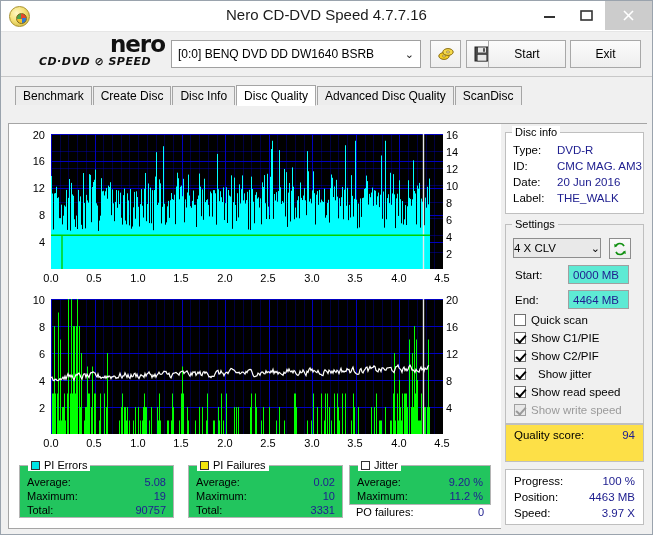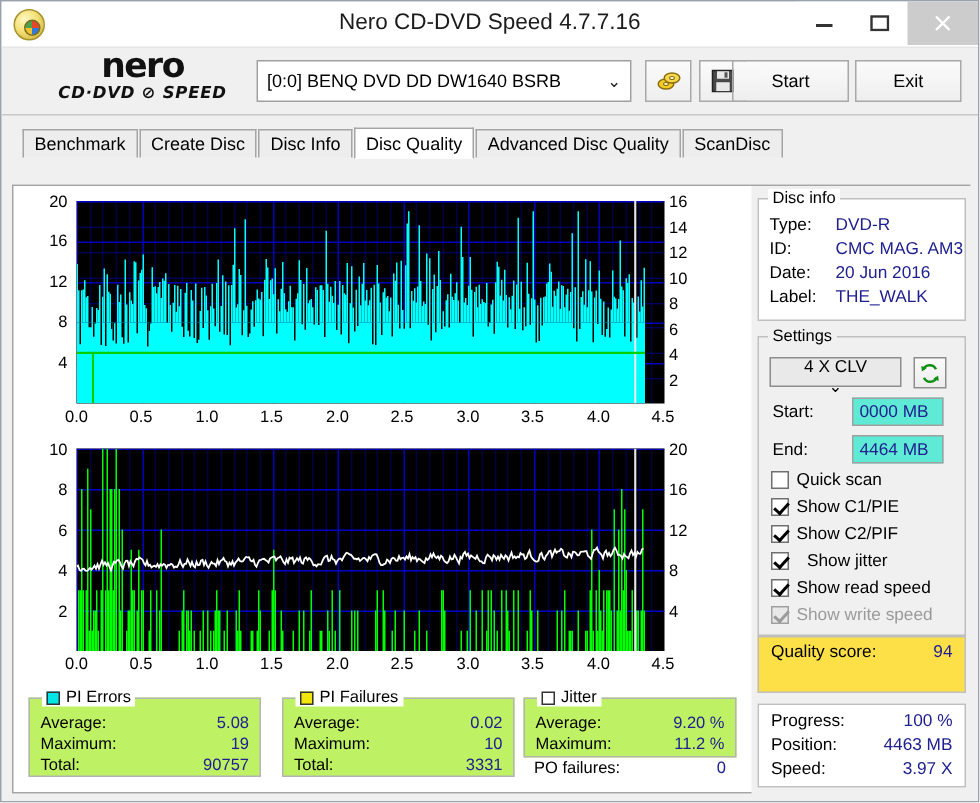--- a/index.html
+++ b/index.html
@@ -76,21 +76,21 @@
   #nero-logo {
     position: absolute; left: 24px; top: 1px;
     width: 140px; height: 42px;
     color: #111;
   }
   #nero-word {
     font-family: "DejaVu Sans", sans-serif;
     font-weight: bold; font-size: 23px;
     letter-spacing: -1px;
     line-height: 23px;
-    text-align: center;
+    text-align: right;
   }
   #nero-sub {
     font-family: "DejaVu Sans", sans-serif;
     font-weight: bold; font-size: 11px;
     letter-spacing: 0.5px;
     text-align: center;
     font-style: italic;
     margin-top: -1px;
   }
   #drive-select {
@@ -165,21 +165,21 @@
     color: #000;
     text-align: right;
     white-space: nowrap;
   }
   .ax-label.r { text-align: left; }
   .ax-label.x { text-align: center; }
   
   .statbox {
     position: absolute;
     border: 1px solid #b4b4b4;
-    background: #bef264;
+    background: #22c55e;
   }
   .statbox .cap {
     position: absolute;
     top: -7px; left: 8px;
     background: #ffffff;
     padding: 0 3px;
     font-size: 11px; color: #000;
     display: flex; align-items: center; gap: 4px;
   }
   .swatch { width: 9px; height: 9px; border: 1px solid #333; display: inline-block; }
@@ -218,21 +218,20 @@
   select, .fauxselect {
     font-family: "Liberation Sans", sans-serif;
   }
   .fauxselect {
     position: absolute;
     background: #e9e9e9;
     border: 1px solid #8d8d8d;
     font-size: 11.5px; color: #000;
     display: flex; align-items: center; justify-content: space-between;
     padding: 0 0;
-    flex-direction: column;
   }
   .txtbox {
     position: absolute;
     background: #5eead4;
     border: 1px solid #a0a0a0;
     font-size: 11.5px; color: #202090;
     display: flex; align-items: center;
     padding-left: 4px;
   }
   .lbl {

